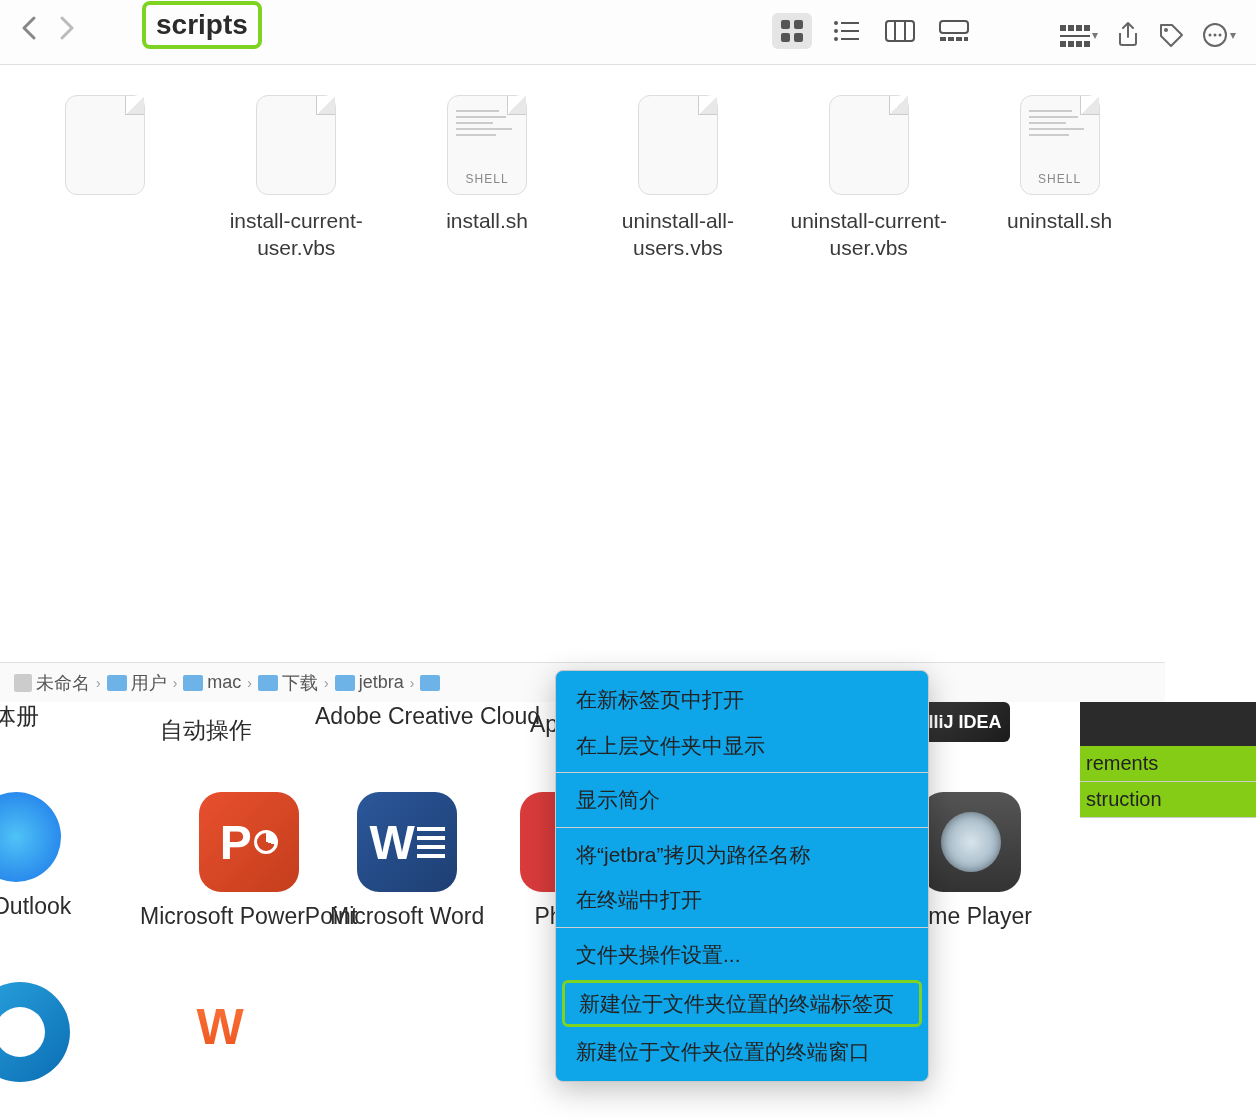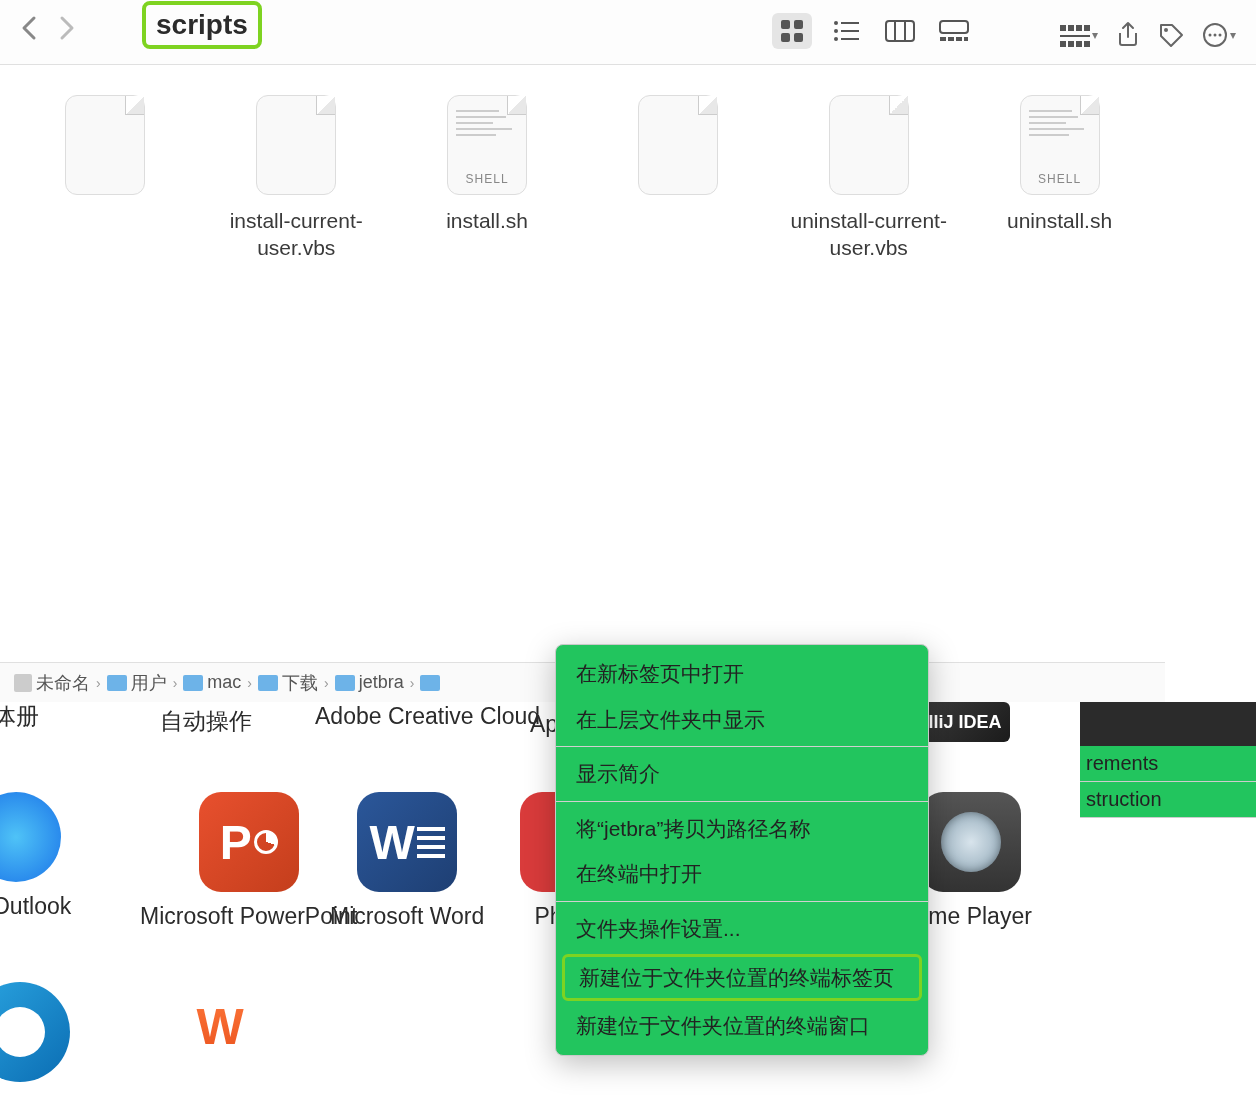--- a/index.html
+++ b/index.html
@@ -256,24 +256,24 @@
       box-shadow: inset 0 0 10px rgba(0,0,0,0.4);
     }
     .app-icon.idea {
       width: 90px; height: 40px; border-radius:6px;
       background: linear-gradient(135deg,#3b3b3b,#1b1b1b);
       font-size:18px; font-weight:600;
     }
     
     .context-menu {
       position: absolute;
-      top: 644px;
+      top: 670px;
       left: 555px;
       width: 374px;
-      background: #22c55e;
+      background: #0ea5e9;
       border: 1px solid #c9c9c9;
       border-radius: 8px;
       box-shadow: 0 8px 30px rgba(0,0,0,0.25);
       padding: 6px 0;
       z-index: 100;
     }
     .menu-item {
       padding: 6px 20px;
       font-size: 21px;
       color: #222;
@@ -297,21 +297,21 @@
       top: 702px;
       width: 176px;
     }
     .side-frag .sf-dark {
       height: 44px;
       background: #2b2b2b;
     }
     .side-frag .sf-row {
       height: 36px;
       border-bottom: 1px solid #ccc;
-      background: #22c55e;
+      background: #84cc16;
       display:flex; align-items:center; padding-left:6px;
       font-size: 20px; color:#222; overflow:hidden;
     }
     
     .dock-apps {
       position: absolute;
       top: 982px;
       left: 0;
       width: 100%;
       height: 130px;
@@ -468,20 +468,21 @@
           <span class="sl2"></span>
           <span class="sl3"></span>
           <span class="sl4"></span>
         </div>
       <span class="shell-text">SHELL</span>
     </div>
     <div class="file-label">install.sh</div>
   </div>
   <div class="file-item">
     <div class="file-icon"></div>
+    <div class="file-label">uninstall-all-users.vbs</div>
   </div>
   <div class="file-item">
     <div class="file-icon"></div>
     <div class="file-label">uninstall-current-user.vbs</div>
   </div>
   <div class="file-item">
     <div class="file-icon shell">
       <div class="shell-lines">
           <span class="sl2"></span>
           <span class="sl3"></span>
@@ -521,21 +522,21 @@
   <span class="path-sep">›</span>
   <div class="path-item">
     <span class="mini-folder"></span>
   </div>
 </div>
 
 <div class="apps-row">
   <div class="app-item top-label" style="left:-30px; top:0;">
     <div class="app-label">字体册</div>
   </div>
-  <div class="app-item top-label" style="left:160px; top:5px;">
+  <div class="app-item top-label" style="left:160px; top:14px;">
     <div class="app-label">自动操作</div>
   </div>
   <div class="app-item top-label" style="left:315px; top:0;">
     <div class="app-label">Adobe Creative Cloud</div>
   </div>
   <div class="app-item top-label" style="left:530px; top:8px;text-align:center;">
     <div class="app-label">Ap</div>
   </div>
 
   <div class="app-item" style="left:-40px; top:90px;">

